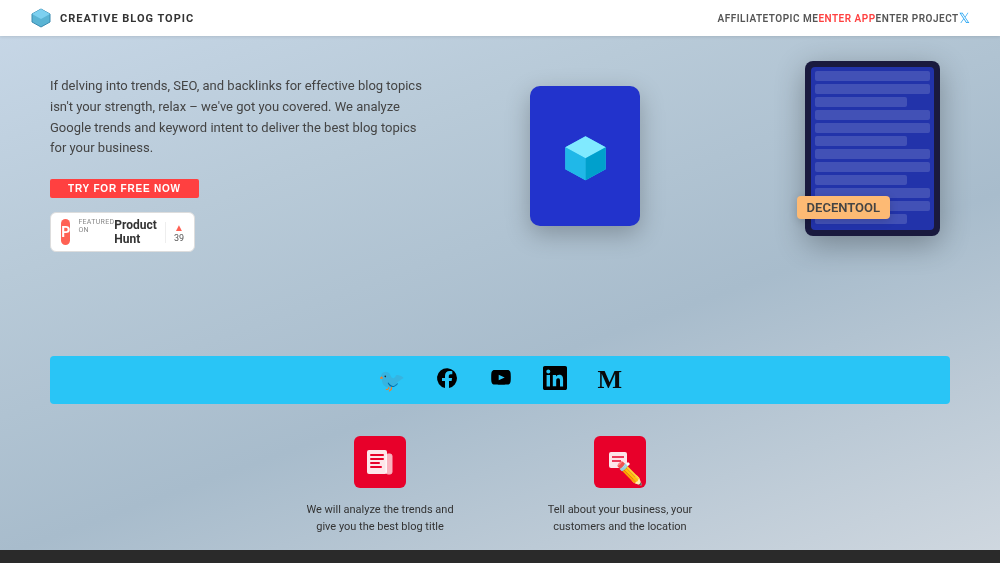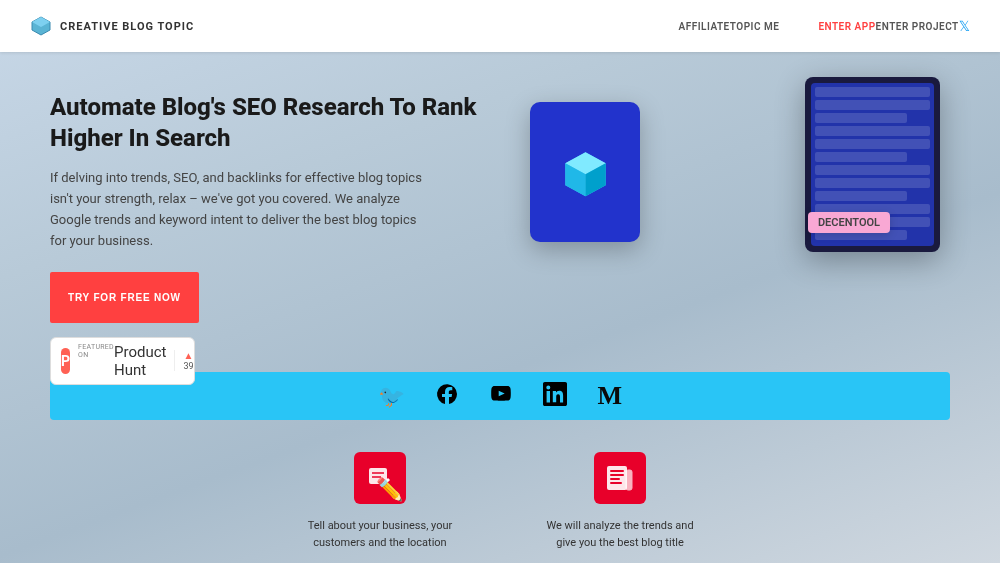--- a/index.html
+++ b/index.html
@@ -11,21 +11,21 @@
       background: linear-gradient(160deg, #c8d8e8 0%, #b8cad8 30%, #a8bccc 60%, #d0d8e0 100%);
     }
 
     
     .navbar {
       display: flex;
       align-items: center;
       justify-content: space-between;
       padding: 10px 30px;
       background: white;
-      height: 52px;
+      height: 36px;
       box-shadow: 0 1px 3px rgba(0,0,0,0.1);
     }
     .navbar-left {
       display: flex;
       align-items: center;
       gap: 8px;
     }
     .logo-icon {
       width: 22px;
       height: 22px;
@@ -43,21 +43,20 @@
     .nav-link {
       font-size: 10px;
       font-weight: 600;
       letter-spacing: 0.5px;
       color: #555;
       cursor: pointer;
       text-decoration: none;
     }
     .nav-link.active {
       color: #ff4040;
-      margin-left: 39px;
     }
     .twitter-nav-icon {
       color: #1da1f2;
       font-size: 14px;
     }
 
     
     .hero {
       display: flex;
       padding: 30px 50px 20px 50px;
@@ -80,21 +79,21 @@
       font-size: 13px;
       color: #444;
       line-height: 1.6;
       margin-bottom: 20px;
       max-width: 380px;
     }
     .btn-try {
       background: #ff4040;
       color: white;
       border: none;
-      padding: 20px 18px;
+      padding: 4px 18px;
       font-size: 10px;
       font-weight: 700;
       letter-spacing: 0.8px;
       cursor: pointer;
       border-radius: 2px;
       margin-bottom: 14px;
       display: block;
     }
     .product-hunt-badge {
       display: flex;
@@ -122,22 +121,22 @@
     .ph-text-block {
       display: flex;
       flex-direction: row;
     }
     .ph-featured {
       font-size: 7px;
       color: #888;
       letter-spacing: 0.3px;
     }
     .ph-name {
-      font-size: 15px;
-      font-weight: 400;
+      font-size: 12px;
+      font-weight: 700;
       color: #333;
     }
     .ph-votes {
       display: flex;
       flex-direction: column;
       align-items: center;
       font-size: 9px;
       color: #555;
       border-left: 1px solid #eee;
       padding-left: 8px;
@@ -198,24 +197,24 @@
       display: flex;
       align-items: center;
       justify-content: center;
       box-shadow: 0 8px 25px rgba(0,0,0,0.25);
     }
 
     .decentool-badge {
       position: absolute;
       right: 60px;
       top: 130px;
-      background: #f9a8d4;
+      background: #fdba74;
       border-radius: 4px;
       padding: 4px 10px;
-      font-size: 11px;
+      font-size: 13px;
       font-weight: 600;
       color: #444;
       box-shadow: 0 2px 8px rgba(0,0,0,0.15);
     }
 
     
     .social-bar {
       background: #29c5f6;
       height: 48px;
       margin: 0 50px;
@@ -317,21 +316,20 @@
     <a class="nav-link">AFFILIATE</a>
     <a class="nav-link">TOPIC ME</a>
     <a class="nav-link active">ENTER APP</a>
     <a class="nav-link">ENTER PROJECT</a>
     <span class="twitter-nav-icon">𝕏</span>
   </div>
 </nav>
 
 <div class="hero">
   <div class="hero-left">
-    <h1 class="hero-title">Automate Blog's SEO Research To Rank Higher In Search</h1>
     <p class="hero-desc">If delving into trends, SEO, and backlinks for effective blog topics isn't your strength, relax – we've got you covered. We analyze Google trends and keyword intent to deliver the best blog topics for your business.</p>
     <button class="btn-try">TRY FOR FREE NOW</button>
     <div class="product-hunt-badge">
       <div class="ph-icon">P</div>
       <div class="ph-text-block">
         <span class="ph-featured">FEATURED ON</span>
         <span class="ph-name">Product Hunt</span>
       </div>
       <div class="ph-votes">
         <span class="ph-arrow">▲</span>
@@ -390,45 +388,45 @@
     <svg width="24" height="24" viewBox="0 0 24 24" fill="black">
         <path d="M20.4 20.4h-3.4v-5.3c0-1.3 0-2.9-1.8-2.9s-2 1.4-2 2.8v5.3H9.8V9h3.2v1.5h.1c.4-.8 1.5-1.8 3.1-1.8 3.3 0 3.9 2.2 3.9 5v6.7zM5.3 7.4a2 2 0 1 1 0-4 2 2 0 0 1 0 4zm1.7 13H3.6V9h3.4v11.4zM22.2 0H1.8C.8 0 0 .8 0 1.8v20.4C0 23.2.8 24 1.8 24h20.4c1 0 1.8-.8 1.8-1.8V1.8C24 .8 23.2 0 22.2 0z"></path>
       </svg>
   </span>
   <span class="social-icon" style="font-size:26px;font-weight:900;font-family:Georgia,serif;">M</span>
 </div>
 
 <div class="features">
   <div class="feature-item">
     <div class="feature-icon-wrap">
-      <div class="feature-icon-edit">
-        <svg width="28" height="28" viewBox="0 0 28 28" fill="white">
-          <rect x="3" y="4" width="18" height="16" rx="2" fill="white" opacity="0.9"></rect>
-          <line x1="6" y1="9" x2="18" y2="9" stroke="#e8002a" stroke-width="1.5"></line>
-          <line x1="6" y1="13" x2="15" y2="13" stroke="#e8002a" stroke-width="1.5"></line>
-          <path d="M18 18 L22 14 L24 16 L20 20 Z" fill="white"></path>
-        </svg>
-      </div>
-    </div>
-    <p class="feature-text">Tell about your business, your customers and the location</p>
-  </div>
-  <div class="feature-item">
-    <div class="feature-icon-wrap">
       <div class="feature-icon-news">
         <svg width="32" height="32" viewBox="0 0 32 32" fill="none">
           <rect x="3" y="4" width="20" height="24" rx="2" fill="white" opacity="0.9"></rect>
           <rect x="6" y="8" width="14" height="2" rx="1" fill="#e8002a"></rect>
           <rect x="6" y="12" width="14" height="2" rx="1" fill="#e8002a"></rect>
           <rect x="6" y="16" width="10" height="2" rx="1" fill="#e8002a"></rect>
           <rect x="6" y="20" width="12" height="2" rx="1" fill="#e8002a"></rect>
           <rect x="22" y="8" width="6" height="20" rx="2" fill="white" opacity="0.7" stroke="white"></rect>
         </svg>
       </div>
     </div>
     <p class="feature-text">We will analyze the trends and give you the best blog title</p>
   </div>
+  <div class="feature-item">
+    <div class="feature-icon-wrap">
+      <div class="feature-icon-edit">
+        <svg width="28" height="28" viewBox="0 0 28 28" fill="white">
+          <rect x="3" y="4" width="18" height="16" rx="2" fill="white" opacity="0.9"></rect>
+          <line x1="6" y1="9" x2="18" y2="9" stroke="#e8002a" stroke-width="1.5"></line>
+          <line x1="6" y1="13" x2="15" y2="13" stroke="#e8002a" stroke-width="1.5"></line>
+          <path d="M18 18 L22 14 L24 16 L20 20 Z" fill="white"></path>
+        </svg>
+      </div>
+    </div>
+    <p class="feature-text">Tell about your business, your customers and the location</p>
+  </div>
 </div>
 
 <div class="watch-section">
   
   
   
 </div>
 
 </body></html>

